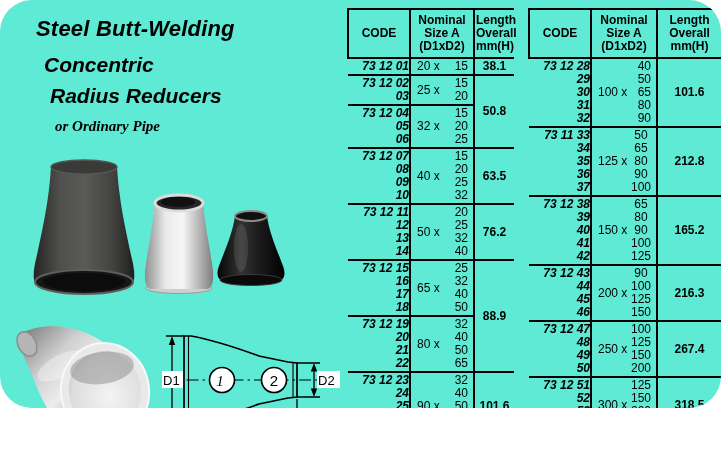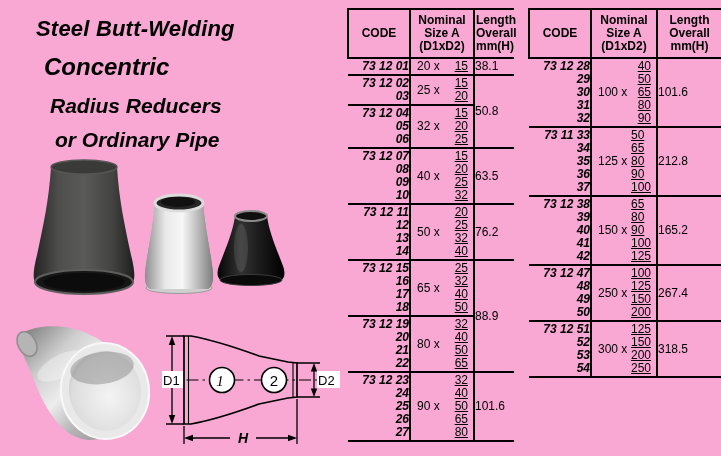--- a/index.html
+++ b/index.html
@@ -1,26 +1,26 @@
 <!DOCTYPE html>
 <html><head>
 <meta charset="utf-8">
 <style>
   html,body { margin:0; padding:0; background:#fff; }
   #page {
-    position:relative; width:721px; height:456px; background:#f9a8d4;
-    font-family:"Liberation Sans", sans-serif; color:#000; overflow:hidden;
+    position:relative; width:721px; height:408px; background:#5eead4;
+    font-family:"Liberation Sans", sans-serif; color:#000; overflow:hidden;border-radius:32px;
   }
 
   
   #title { position:absolute; left:36px; top:16px; font-style:italic; font-weight:bold; }
   .t1 { font-size:22px; letter-spacing:.2px; }
-  .t2 { font-size:24px; margin:11px 0 0 8px; }
-  .t3 { font-size:21px; margin:13px 0 0 14px; }
-  .t4 { font-size:21px; margin:10px 0 0 19px; }
+  .t2 { font-size:21px; margin:11px 0 0 8px; }
+  .t3 { font-size:21px; margin:7px 0 0 14px; }
+  .t4 { font-size:15px; margin:10px 0 0 19px;font-family:Liberation Serif, serif; }
 
   
   .ill { position:absolute; }
   #photos-top { left:25px; top:153px; }
   #photo-bottom { left:6px; top:318px; }
   #diagram { left:162px; top:326px; }
 
   
   table.spec { position:absolute; top:8px; border-collapse:collapse; table-layout:fixed; font-size:12px; }
   #table1 { left:347px; width:167px; }
@@ -30,22 +30,22 @@
     border-top:2px solid #000; border-bottom:2px solid #000;
     font-weight:bold; text-align:center; line-height:13px; padding:4px 1px;
   }
   table.spec thead th:first-child { border-left:2px solid #000; }
   .col-sep { border-left:2px solid #000; }
   table.spec tbody td { border-top:2px solid #000; }
   table.spec tbody tr:last-child td { border-bottom:2px solid #000; }
   td.cell-code { font-weight:bold; text-align:right; padding:1px 6px 1px 2px; line-height:13px;font-style:italic; }
   td.cell-nominal { line-height:13px; }
   .nom-wrap { display:flex; align-items:center; justify-content:space-between; padding:1px 5px 1px 6px; }
-  .nom-sizes { text-align:left;text-decoration:underline; }
-  td.cell-length { line-height:13px; padding:1px 2px; }
+  .nom-sizes { text-align:center; }
+  td.cell-length { text-align:center; line-height:13px; padding:1px 2px;font-weight:bold; }
 </style>
 </head>
 <body>
 
 <div id="page">
 
   <div id="title">
     <div class="t1">Steel Butt-Welding</div>
     <div class="t2">Concentric</div>
     <div class="t3">Radius Reducers</div>
@@ -422,20 +422,40 @@
                 <div>90</div>
                 <div>100</div>
                 <div>125</div>
               </span>
             </div>
           </td>
           <td class="cell-length col-sep">165.2</td>
         </tr>
         <tr>
           <td class="cell-code">
+            <div>73 12 43</div>
+            <div>44</div>
+            <div>45</div>
+            <div>46</div>
+          </td>
+          <td class="cell-nominal col-sep">
+            <div class="nom-wrap">
+              <span>200 x</span>
+              <span class="nom-sizes">
+                <div>90</div>
+                <div>100</div>
+                <div>125</div>
+                <div>150</div>
+              </span>
+            </div>
+          </td>
+          <td class="cell-length col-sep">216.3</td>
+        </tr>
+        <tr>
+          <td class="cell-code">
             <div>73 12 47</div>
             <div>48</div>
             <div>49</div>
             <div>50</div>
           </td>
           <td class="cell-nominal col-sep">
             <div class="nom-wrap">
               <span>250 x</span>
               <span class="nom-sizes">
                 <div>100</div>

